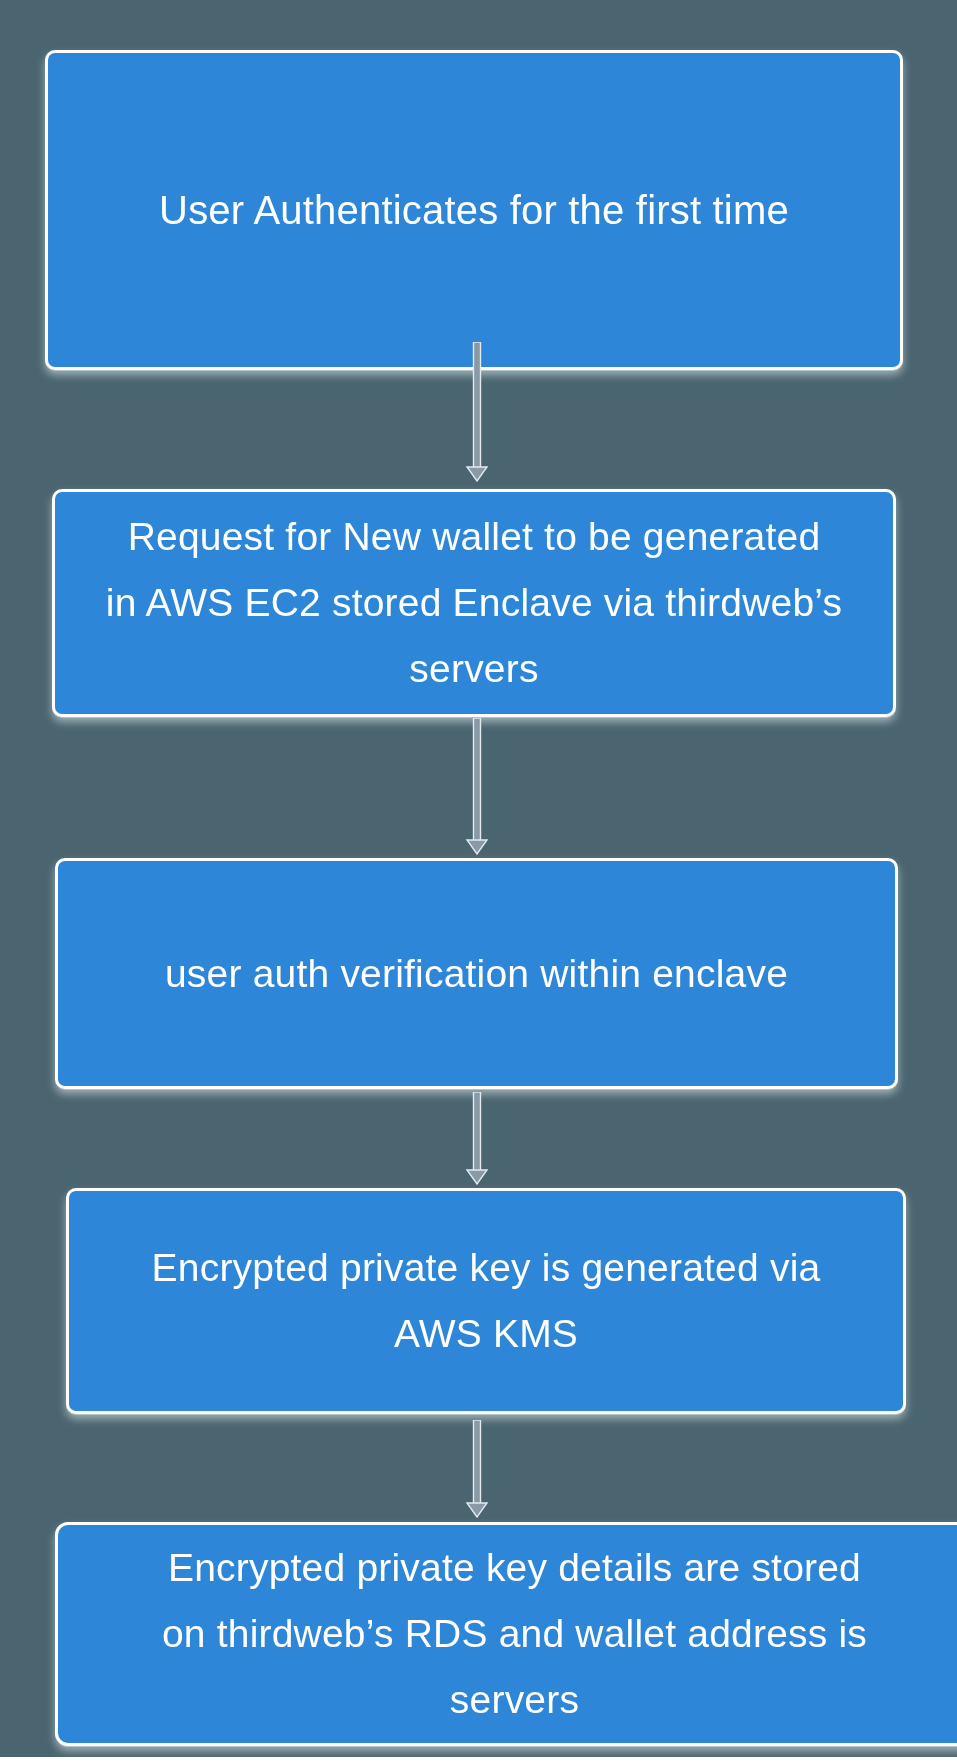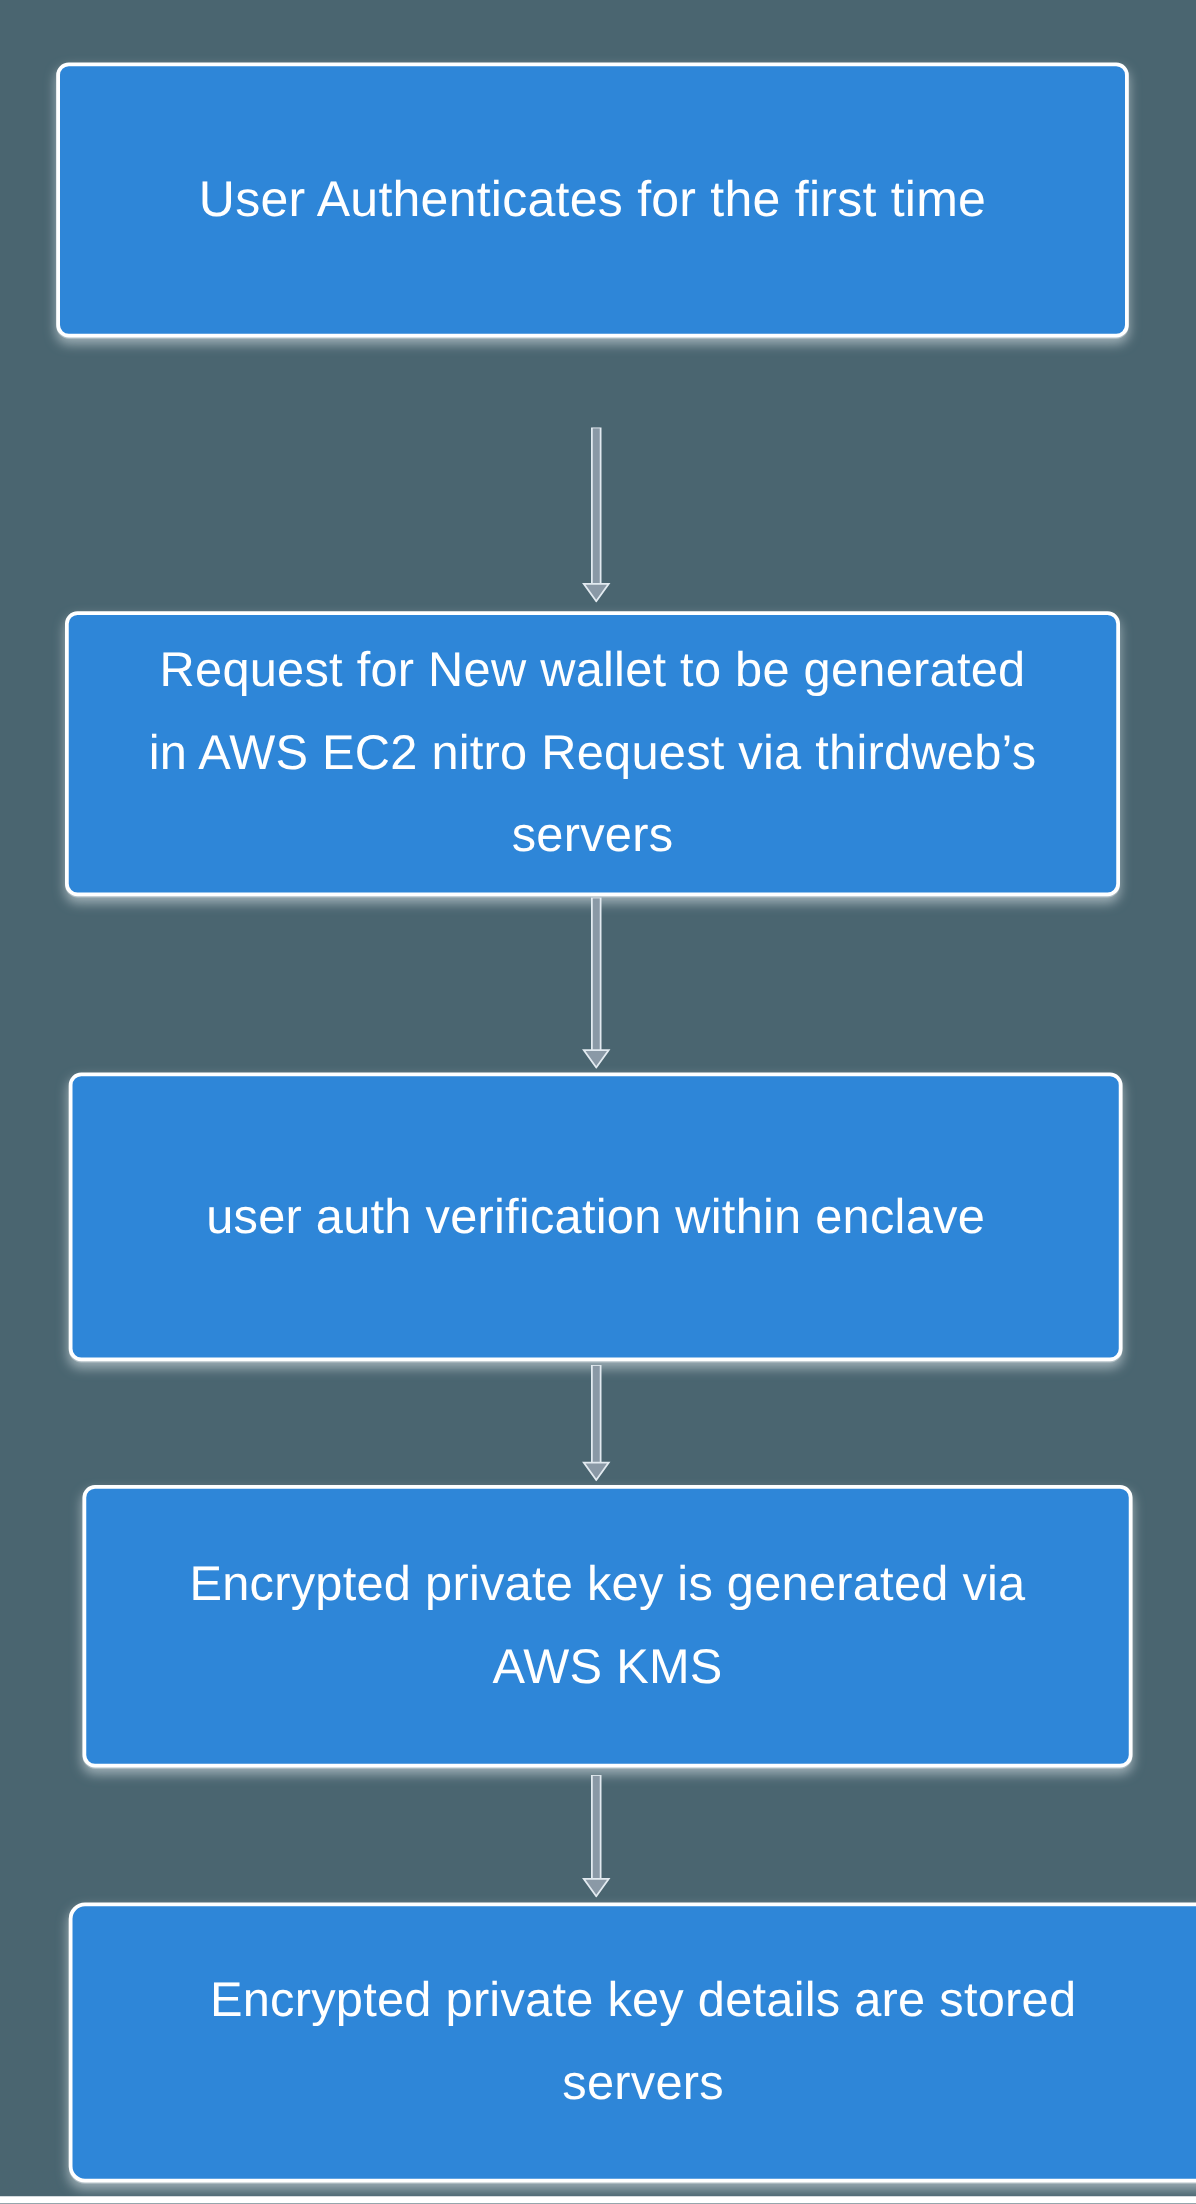--- a/index.html
+++ b/index.html
@@ -28,21 +28,21 @@
     justify-content: center;
     text-align: center;
     color: #FFFFFF;
     font-size: 39px;
     line-height: 66px;
     letter-spacing: 0.2px;
   }
   .flow-node .line {
     white-space: nowrap;
   }
-  #node-1 { left: 45px;  top: 50px;   width: 858px; height: 220px; font-size: 40px; line-height: 63px; }
+  #node-1 { left: 45px;  top: 50px;   width: 858px; height: 320px; font-size: 40px; line-height: 63px; }
   #node-2 { left: 52px;  top: 489px;  width: 844px; height: 228px; }
   #node-3 { left: 55px;  top: 858px;  width: 843px; height: 231px; justify-content: center; }
   #node-4 { left: 66px;  top: 1188px; width: 840px; height: 226px; }
   #node-5 { left: 55px;  top: 1522px; width: 919px; height: 224px; border-radius: 13px; }
   .flow-arrow {
     position: absolute;
     left: 465px;
     width: 24px;
   }
   #arrow-1 { top: 342px;  height: 140px; }
@@ -67,21 +67,21 @@
     <div class="line">User Authenticates for the first time</div>
   </div>
 
   <svg class="flow-arrow" id="arrow-1" viewBox="0 0 24 140" xmlns="http://www.w3.org/2000/svg">
     <rect x="8.5" y="0" width="7" height="126" fill="#8A99A6" stroke="#E2EAF0" stroke-width="1.4"></rect>
     <polygon points="2,125 22,125 12,139" fill="#8A99A6" stroke="#E2EAF0" stroke-width="1.4"></polygon>
   </svg>
 
   <div class="flow-node" id="node-2">
     <div class="line">Request for New wallet to be generated</div>
-    <div class="line">in AWS EC2 nitro Request via thirdweb’s</div>
+    <div class="line">in AWS EC2 stored Enclave via thirdweb’s</div>
     <div class="line">servers</div>
   </div>
 
   <svg class="flow-arrow" id="arrow-2" viewBox="0 0 24 137" xmlns="http://www.w3.org/2000/svg">
     <rect x="8.5" y="0" width="7" height="123" fill="#8A99A6" stroke="#E2EAF0" stroke-width="1.4"></rect>
     <polygon points="2,122 22,122 12,136" fill="#8A99A6" stroke="#E2EAF0" stroke-width="1.4"></polygon>
   </svg>
 
   <div class="flow-node" id="node-3">
     <div class="line">user auth verification within enclave</div>
@@ -97,18 +97,19 @@
     <div class="line">AWS KMS</div>
   </div>
 
   <svg class="flow-arrow" id="arrow-4" viewBox="0 0 24 98" xmlns="http://www.w3.org/2000/svg">
     <rect x="8.5" y="0" width="7" height="84" fill="#8A99A6" stroke="#E2EAF0" stroke-width="1.4"></rect>
     <polygon points="2,83 22,83 12,97" fill="#8A99A6" stroke="#E2EAF0" stroke-width="1.4"></polygon>
   </svg>
 
   <div class="flow-node" id="node-5">
     <div class="line">Encrypted private key details are stored</div>
+    <div class="line">on thirdweb’s RDS and wallet address is</div>
     <div class="line">servers</div>
   </div>
 
   <div class="bottom-strip"></div>
 
 </div>
 
 </body></html>

